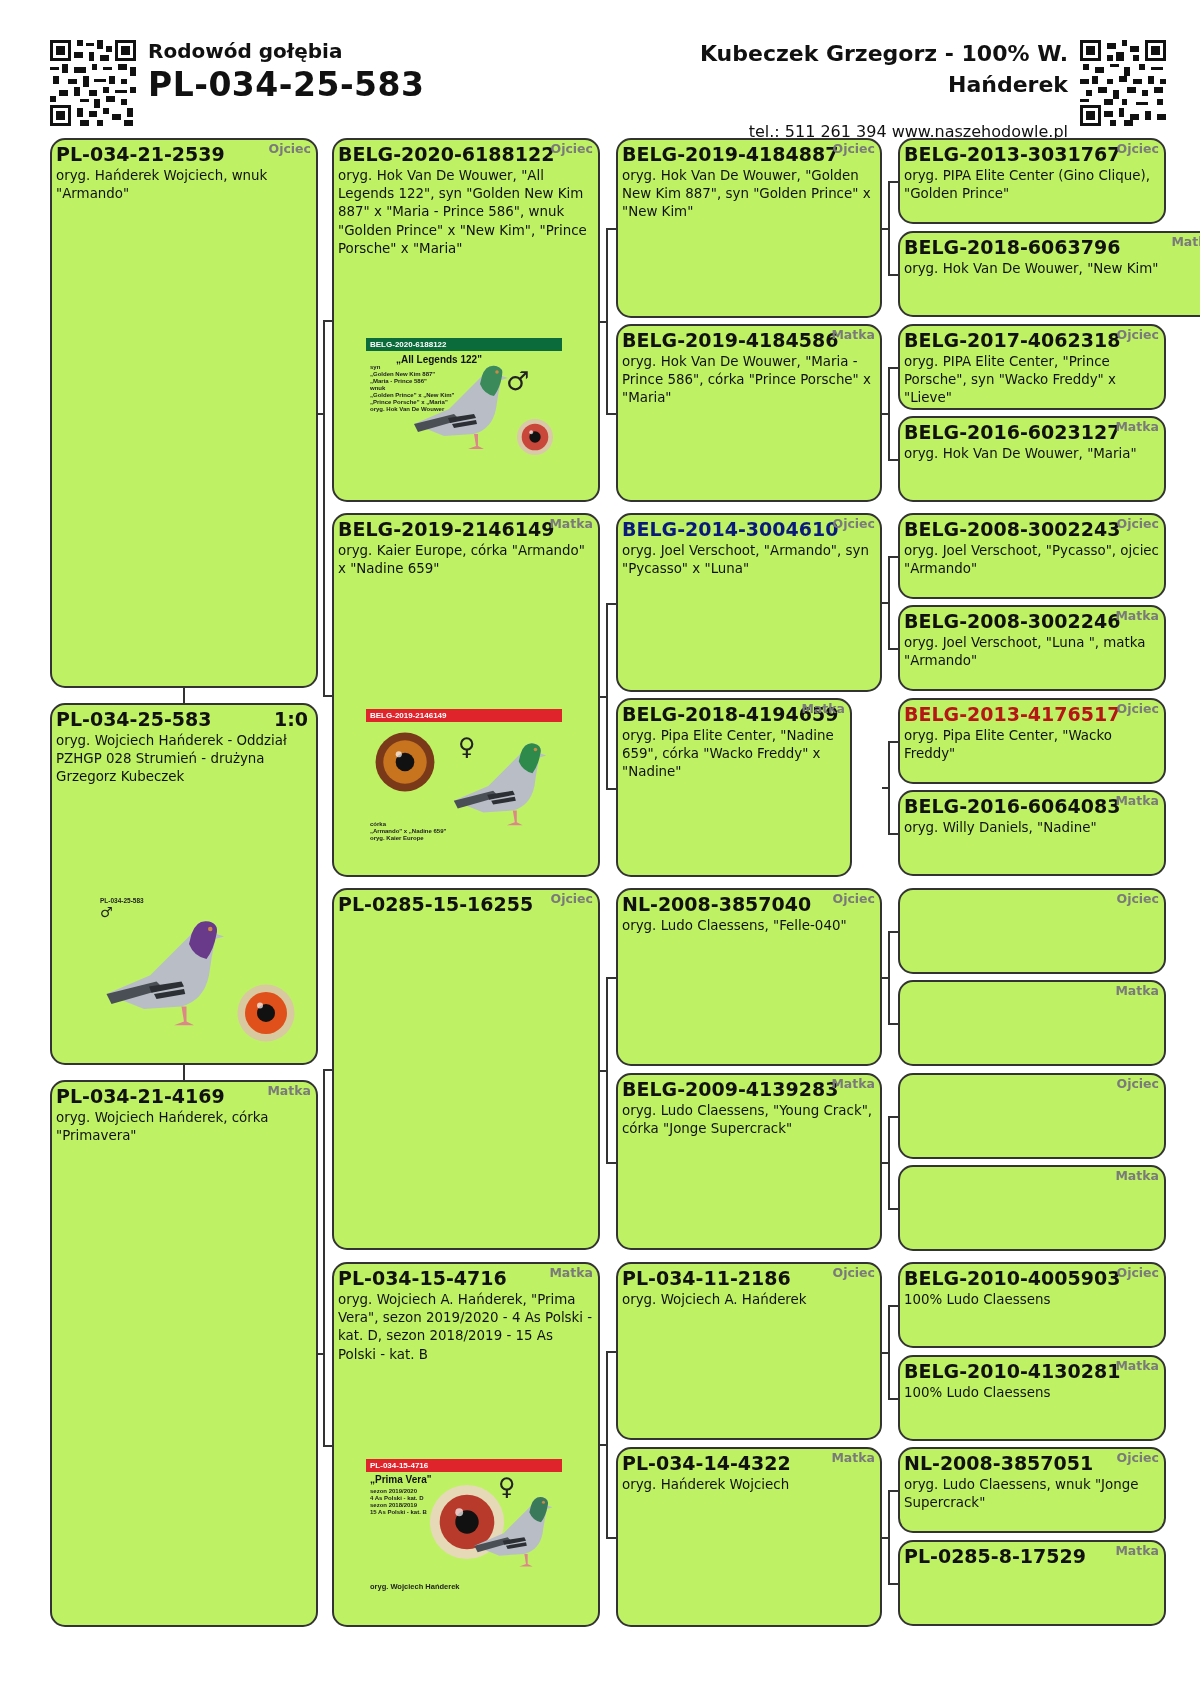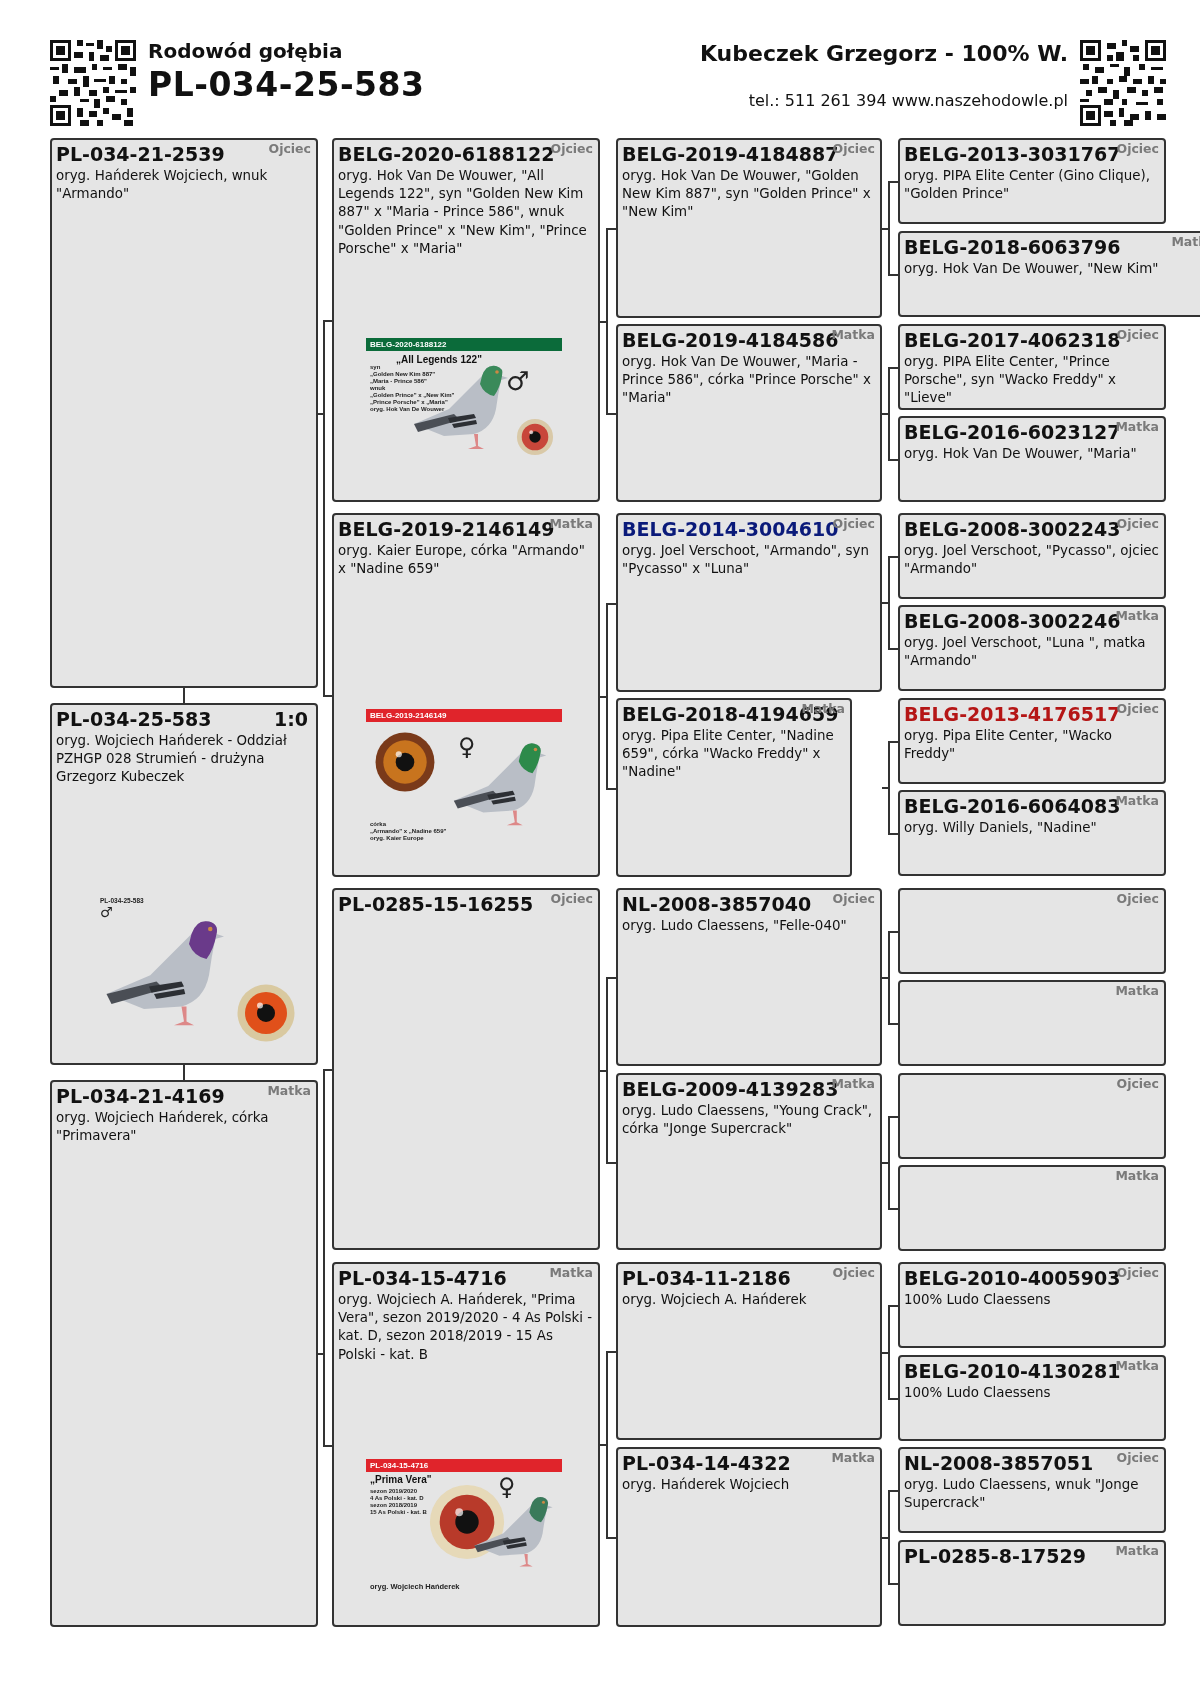--- a/index.html
+++ b/index.html
@@ -6,21 +6,21 @@
   body { width:1200px; height:1697px; position:relative; overflow:hidden; font-family:"DejaVu Sans", sans-serif; color:#111; }
   .qr { position:absolute; width:86px; height:86px; }
   .qr svg { width:100%; height:100%; display:block; }
   #hdr-left { position:absolute; left:148px; top:38px; }
   #hdr-sub { font-size:20px; font-weight:bold; line-height:26px; }
   #hdr-ring { font-size:33px; font-weight:bold; line-height:42px; letter-spacing:0.5px; }
   #hdr-right { position:absolute; right:132px; top:38px; text-align:right; width:420px; }
   #hdr-owner { font-size:22px; font-weight:bold; line-height:31px; }
   #hdr-contact { font-size:16px; line-height:24px; margin-top:20px; }
 
-  .box { position:absolute; border:2px solid #333; border-radius:4px; background:#e5e5e5; box-sizing:border-box; overflow:hidden; }
+  .box { position:absolute; border:2px solid #333; border-radius:15px; background:#bef264; box-sizing:border-box; overflow:hidden; }
   .box .ring { position:absolute; left:4px; top:2px; font-weight:bold; font-size:19px; line-height:24px; white-space:nowrap; }
   .box .role { position:absolute; right:5px; top:1px; font-weight:bold; font-size:12.5px; color:#7a7a7a; line-height:16px; }
   .box .desc { position:absolute; left:4px; right:4px; top:27px; font-size:13.4px; line-height:18.2px; }
   .box .score { position:absolute; right:8px; top:2px; font-weight:bold; font-size:19px; line-height:24px; }
   .ring.blue { color:#0a1a7a; }
   .ring.red { color:#b51616; }
 
   .conn { position:absolute; background:#333; }
 
   .photo { position:absolute; }
@@ -141,20 +141,21 @@
   </svg>
 </div>
 
 <div id="hdr-left">
   <div id="hdr-sub">Rodowód gołębia</div>
   <div id="hdr-ring">PL-034-25-583</div>
 </div>
 <div id="hdr-right">
   <div id="hdr-owner">
     <div>Kubeczek Grzegorz - 100% W.</div>
+    <div>Hańderek</div>
   </div>
   <div id="hdr-contact">tel.: 511 261 394 www.naszehodowle.pl</div>
 </div>
 
 <div id="tree">
     <div class="box" style="left: 50px; top: 138px; width: 268px; height: 550px;">
       <div class="ring">PL-034-21-2539</div>
       <div class="role">Ojciec</div>
       <div class="desc">oryg. Hańderek Wojciech, wnuk "Armando"</div>
     </div>

